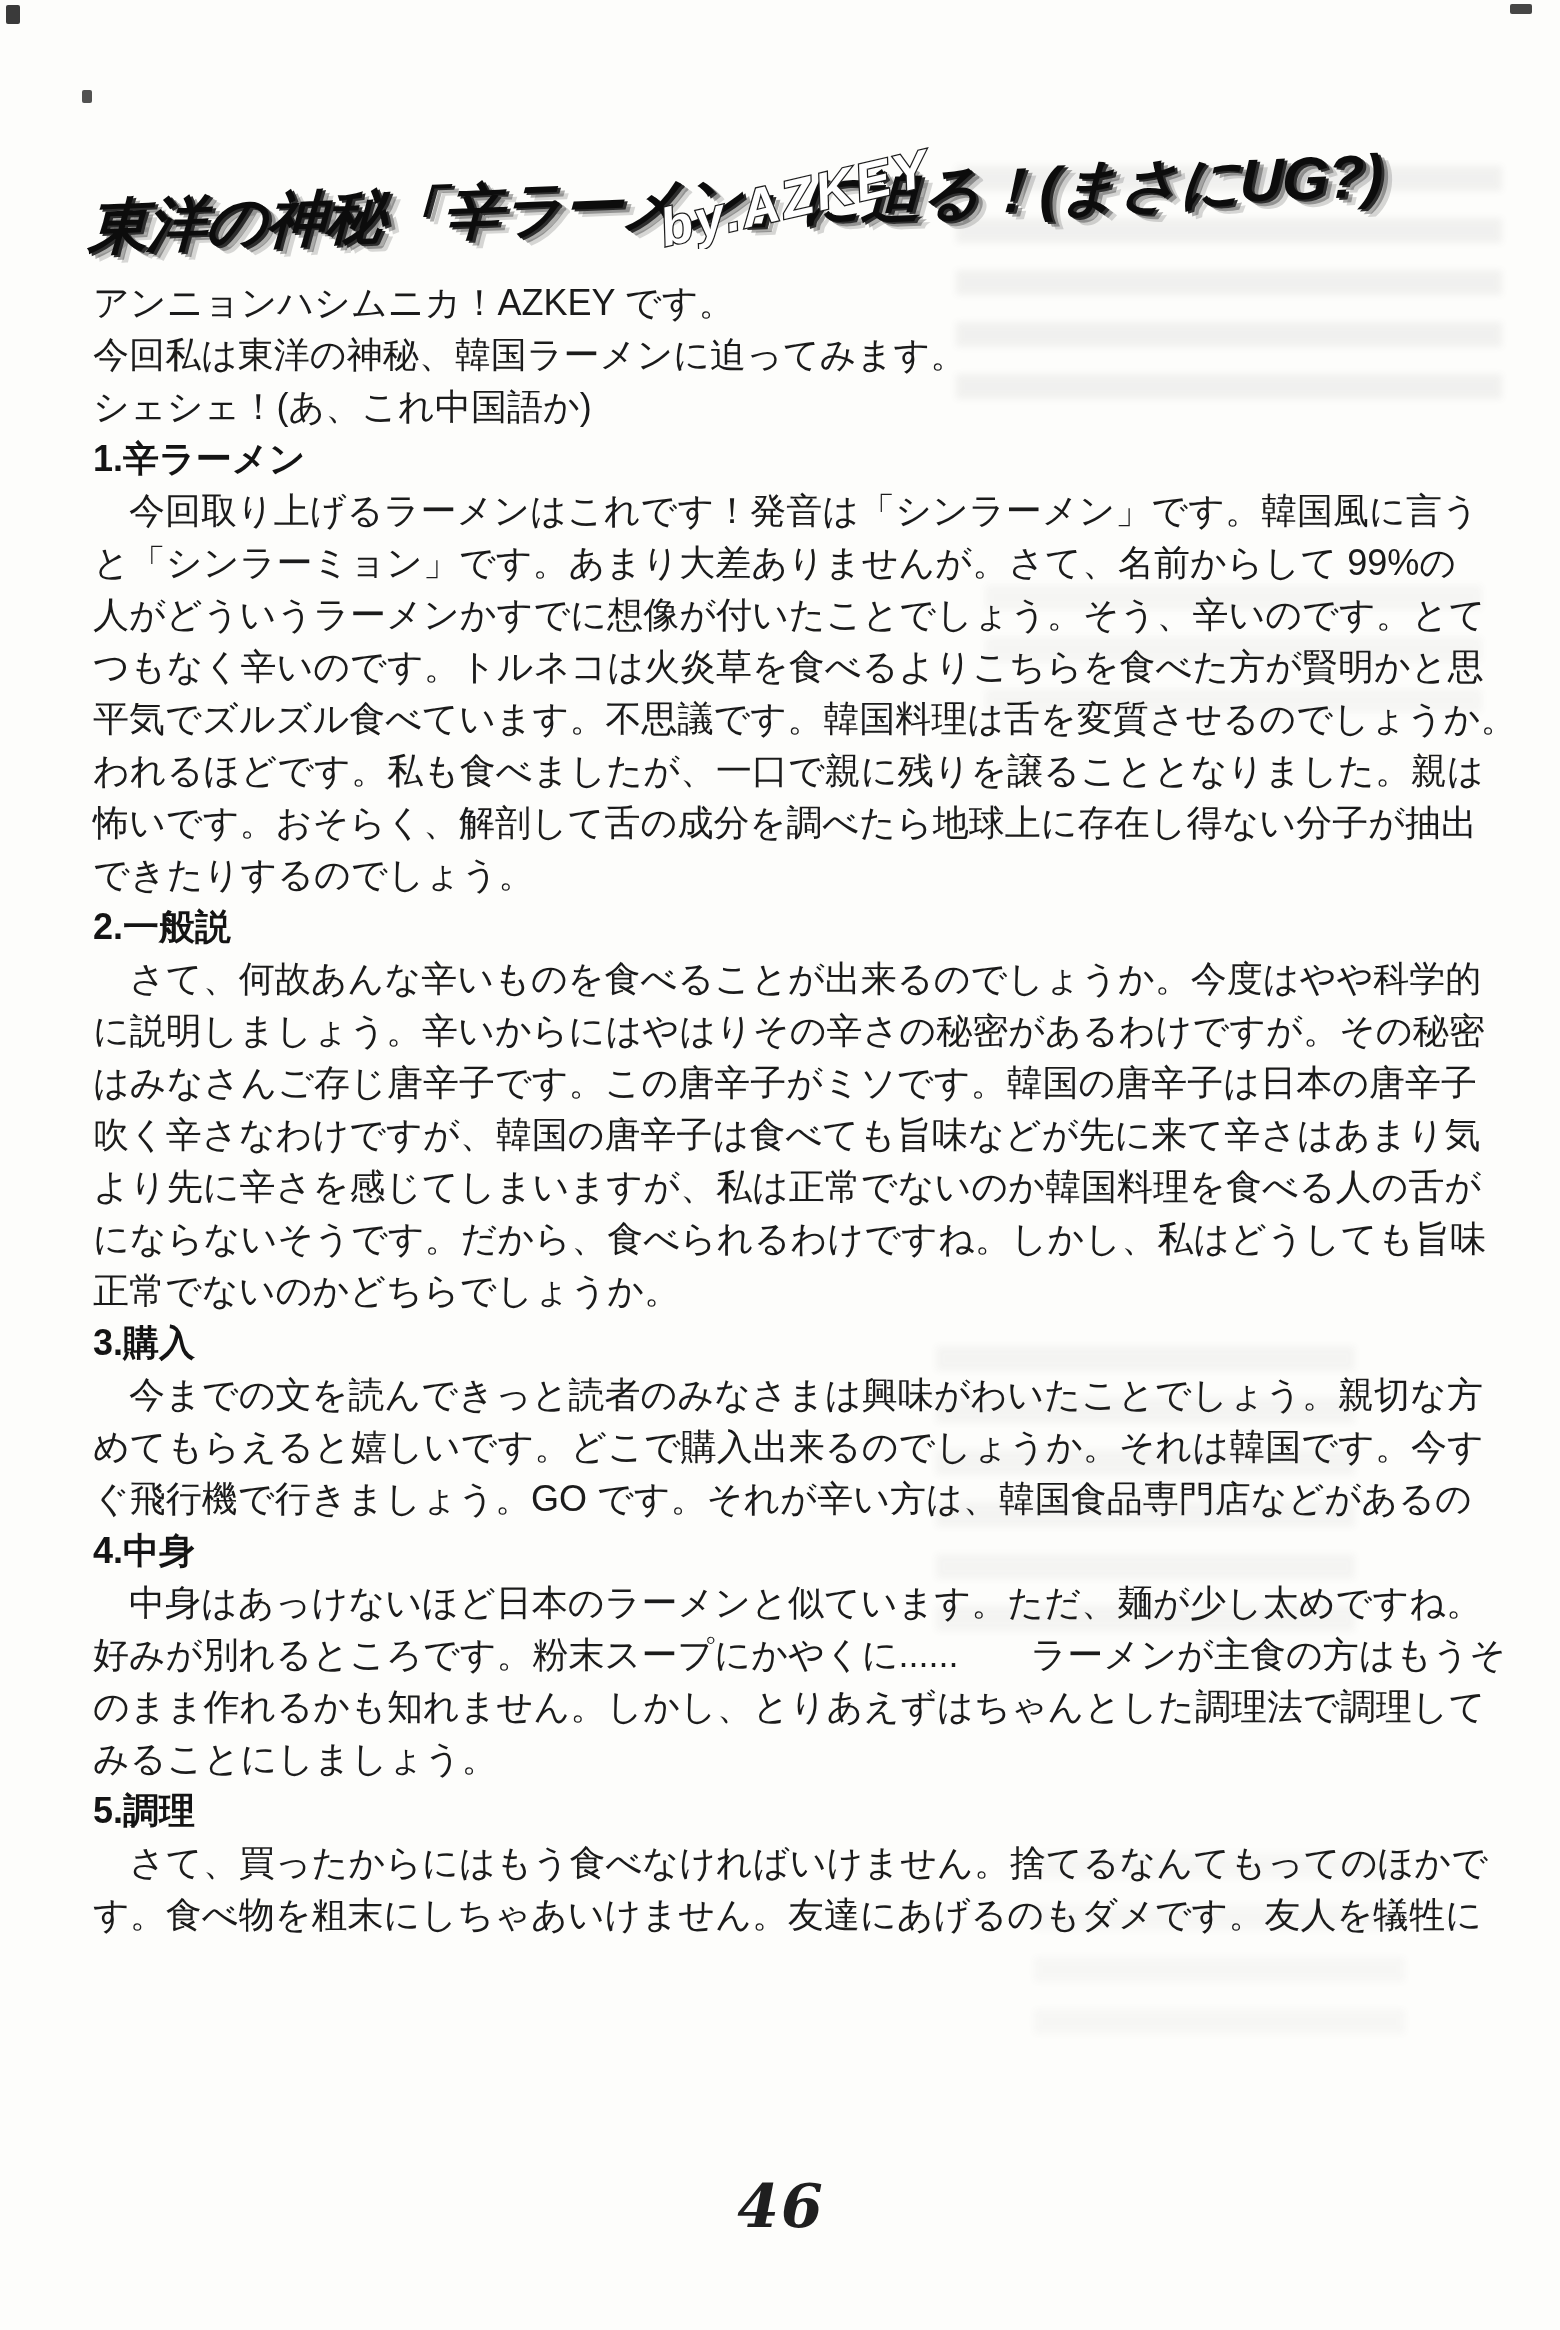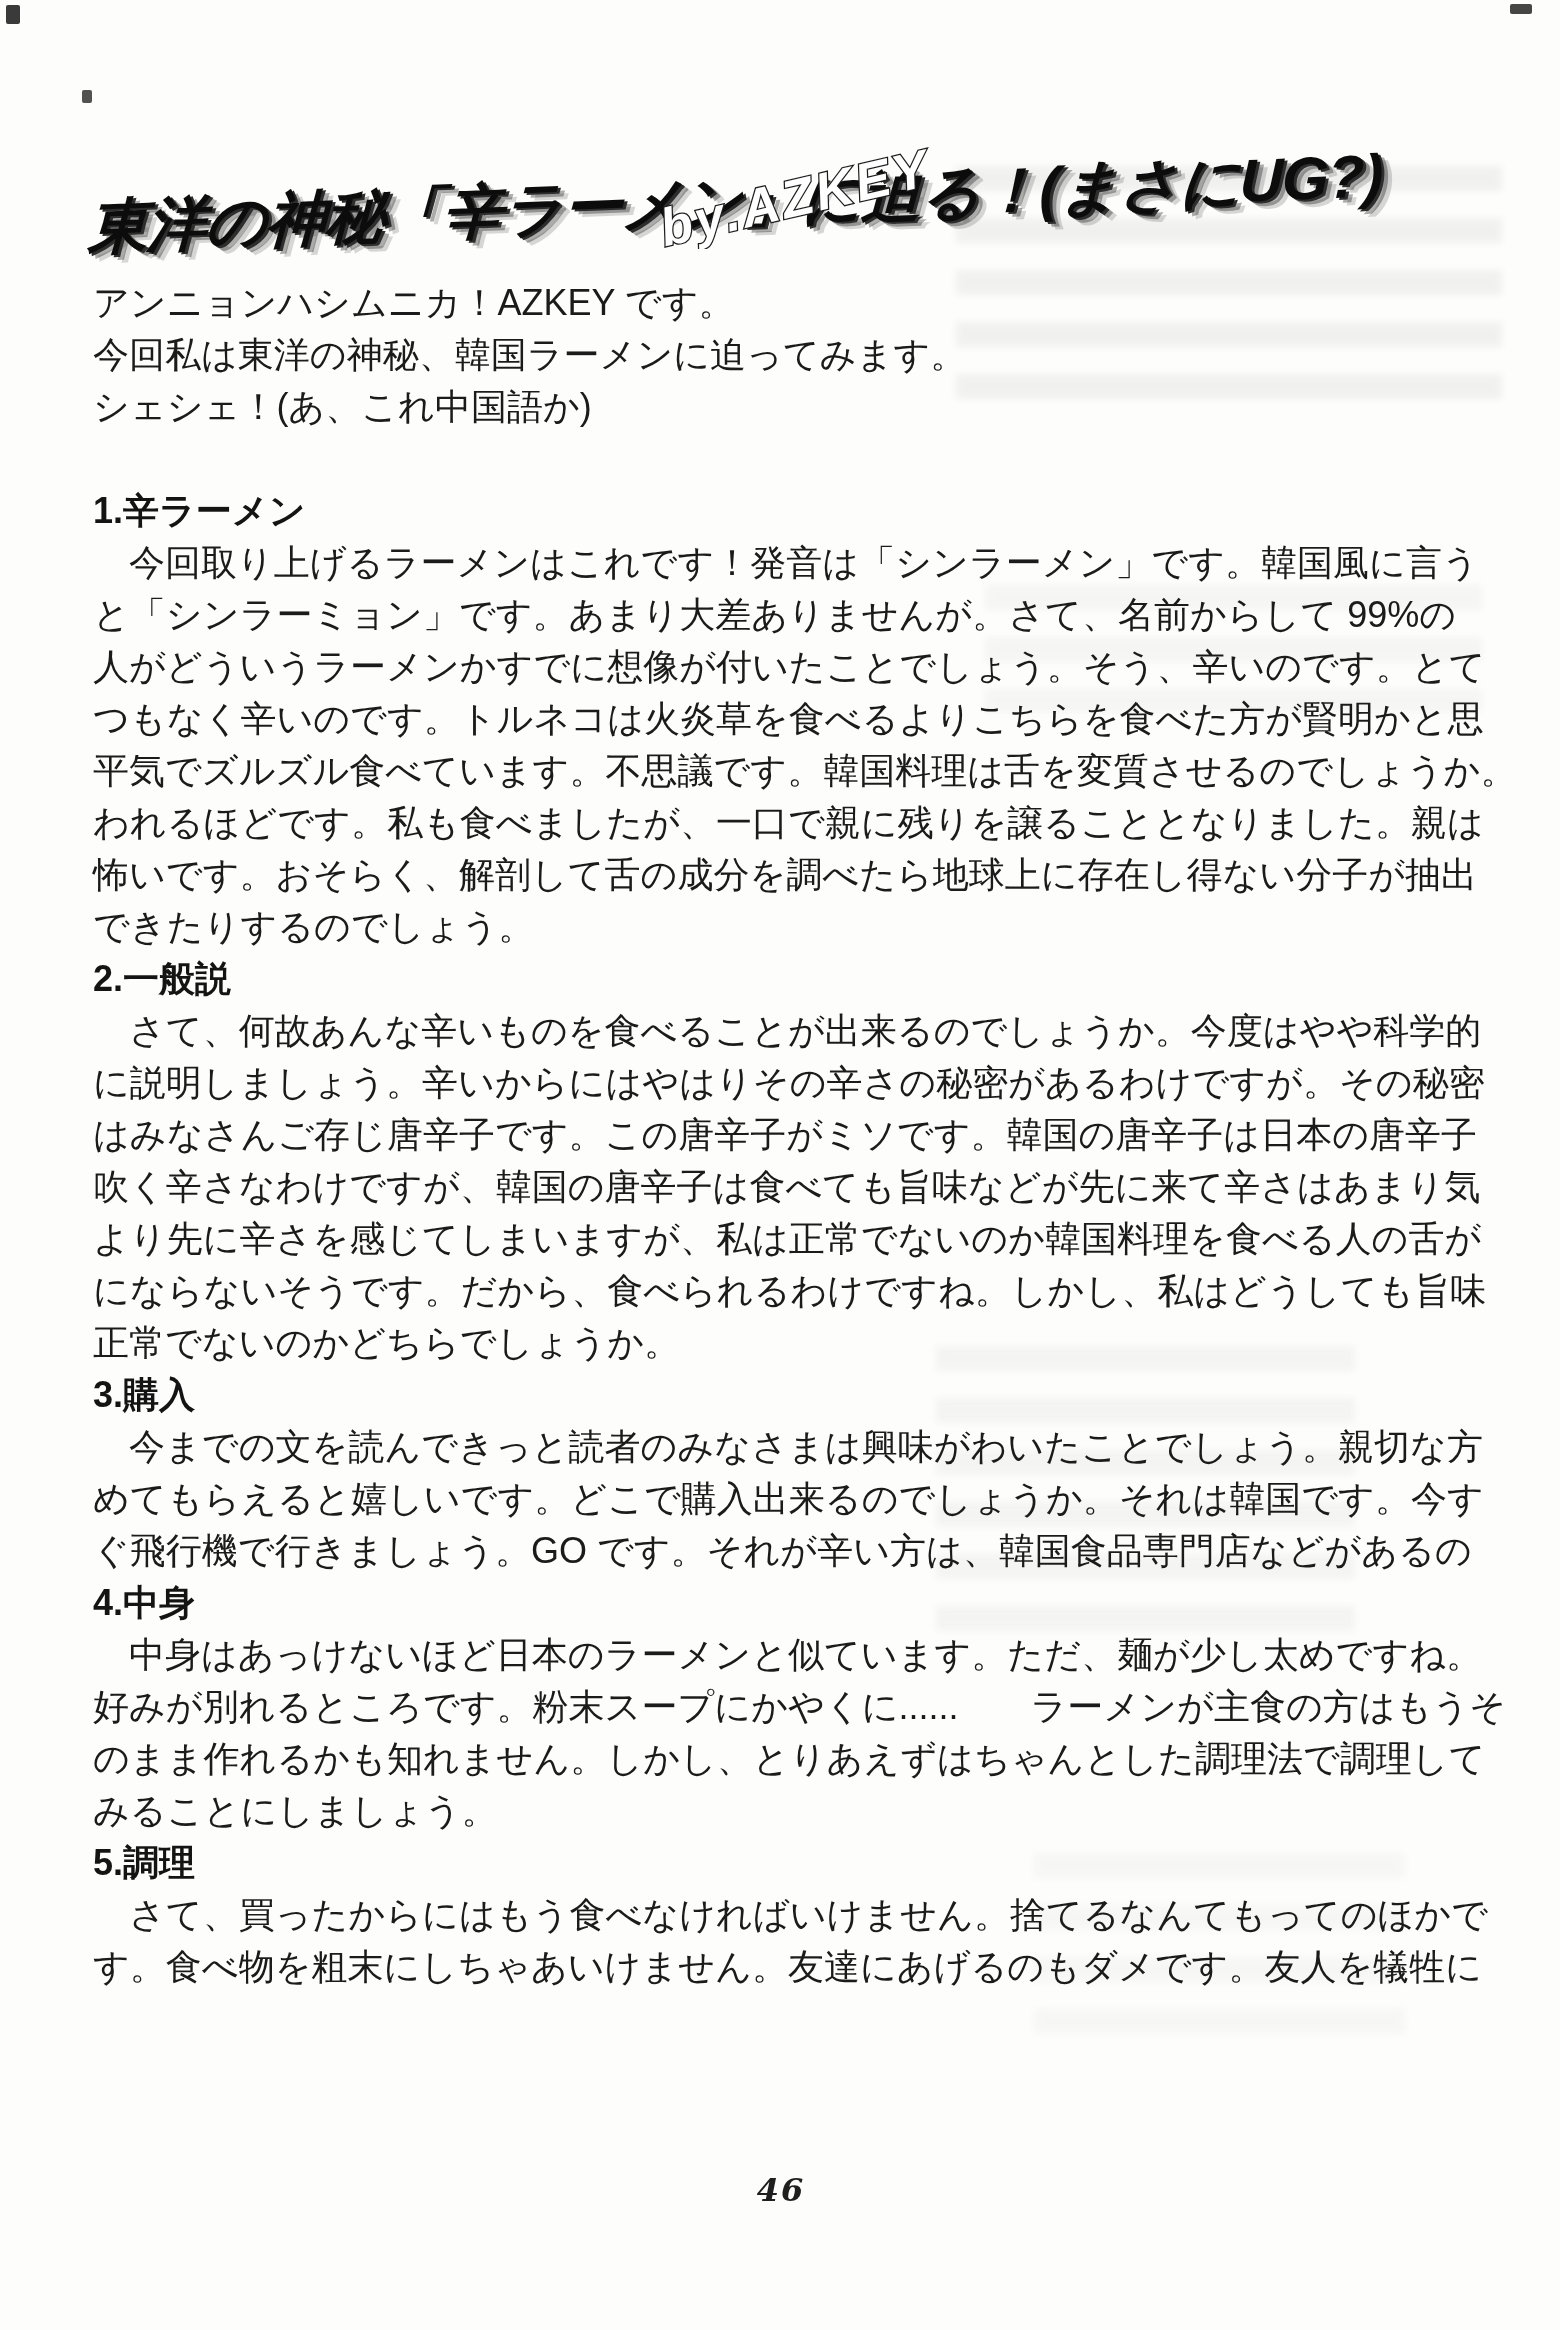--- a/index.html
+++ b/index.html
@@ -54,31 +54,31 @@
     line-height:52px;
   }
   .text-line { white-space:pre; }
   .section-heading {
     margin:0;
     font-size:36px;
     line-height:52px;
     font-weight:bold;
     color:#141414;
   }
-  #sections { margin-top:52px; }
+  #sections { }
 
   
   .page-number {
     position:absolute;
     left:2px; right:0; top:2171px;
     text-align:center;
     font-family:"DejaVu Serif", serif;
     font-style:italic;
     font-weight:bold;
-    font-size:32px;
+    font-size:60px;
     letter-spacing:2px;
     color:#1f1f1f;
   }
 
   
   .bleed {
     position:absolute;
     background:repeating-linear-gradient(180deg,#5a5a5a 0 25px, transparent 25px 52px);
     filter:blur(3.9px);
     pointer-events:none;

